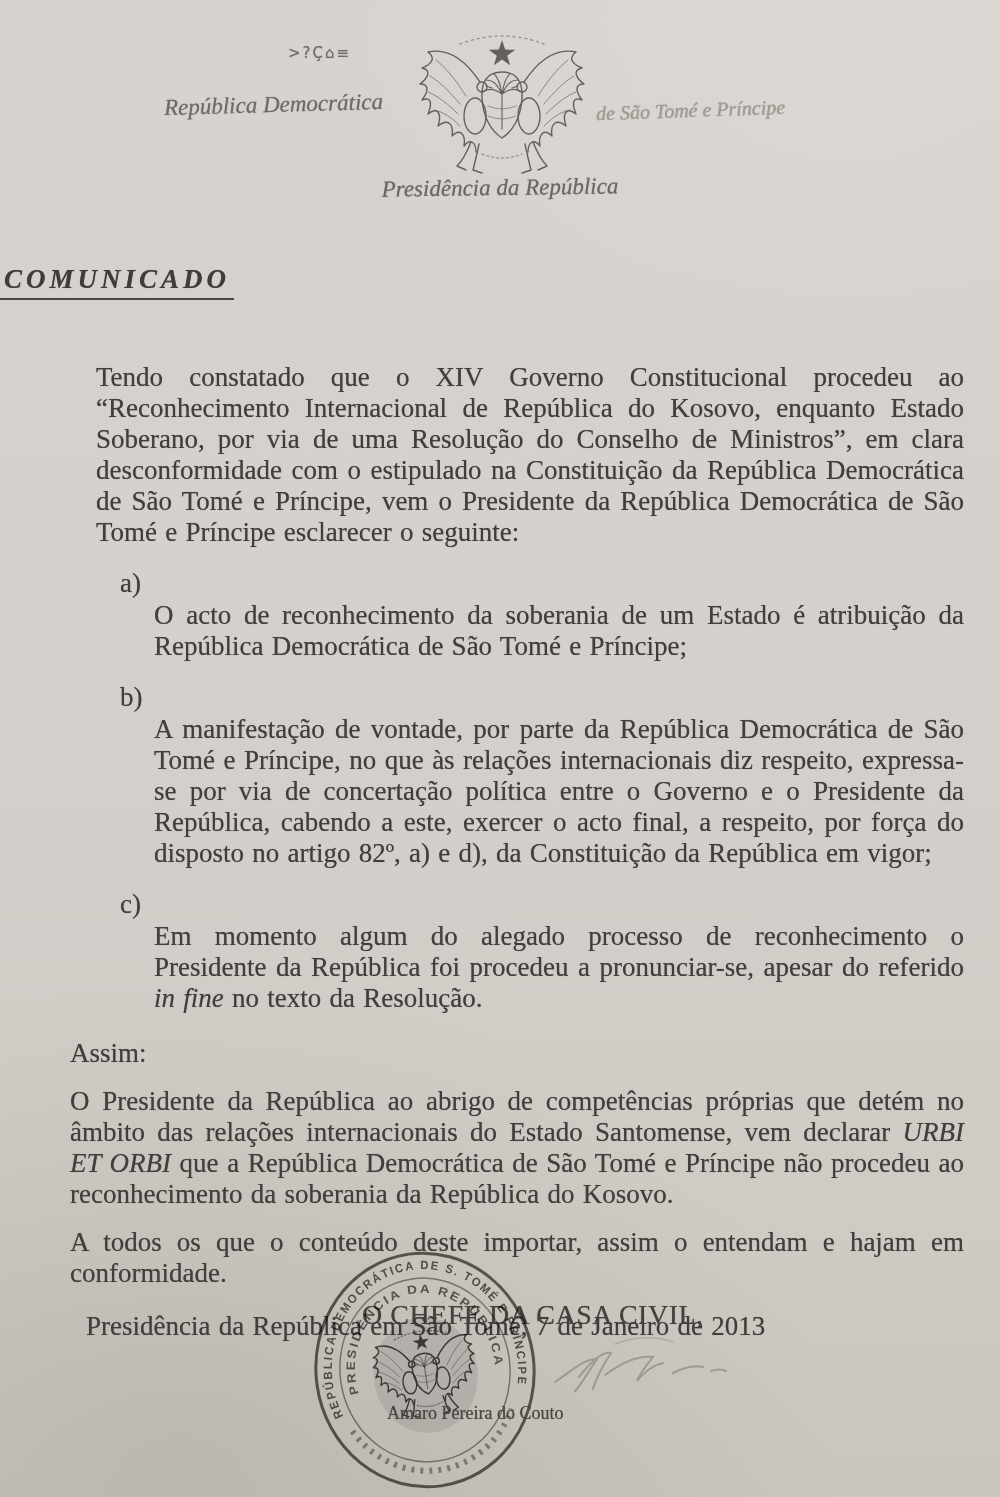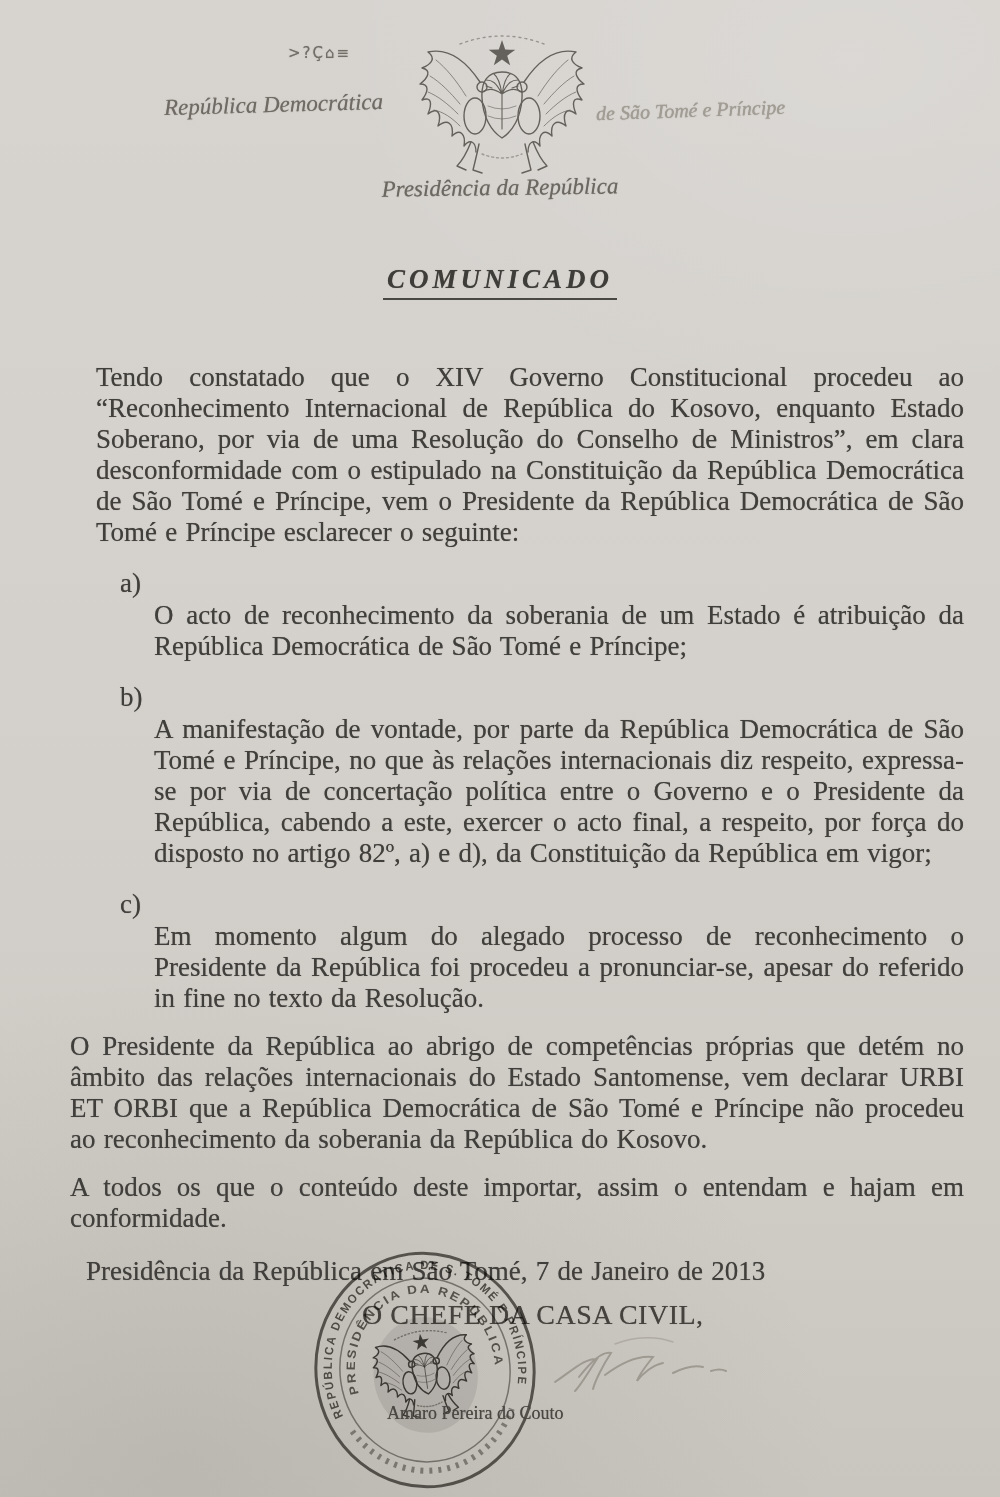--- a/index.html
+++ b/index.html
@@ -23,39 +23,39 @@
     font-size:15px;letter-spacing:2px;color:#716e68;}
   .org-left{position:absolute;left:164px;top:92px;font-style:italic;font-size:23px;
     color:#6f6b64;transform:rotate(-1.6deg);}
   .org-right{position:absolute;left:596px;top:99px;font-style:italic;font-size:20px;
     color:#a29d94;transform:rotate(-2deg);}
   .presidencia{position:absolute;left:0;right:0;top:175px;text-align:center;
     font-style:italic;font-size:23px;color:#6b6761;transform:rotate(-0.8deg);}
   .emblem-svg{position:absolute;left:402px;top:24px;--coa-ink:#5b5751;--coa-sw:1.4;opacity:.92;}
 
   
-  .title{position:absolute;left:0;right:0;top:264px;text-align:center;text-decoration:underline;}
+  .title{position:absolute;left:0;right:0;top:264px;text-align:left;text-decoration:underline;}
   .title span{display:inline-block;font-size:27px;font-weight:bold;font-style:italic;
     letter-spacing:4px;color:#3f3d39;border-bottom:2px solid #4a4843;padding:0 4px 3px 4px;}
 
   
   .body{position:absolute;left:70px;right:36px;top:362px;
     font-size:27px;line-height:31px;word-spacing:1.5px;}
   .body p{margin:0;text-align:justify;}
   .p-intro{margin-left:26px !important;}
   .items{margin:20px 0 0 0;padding:0;list-style:none;}
   .item{display:flex;margin-top:20px;align-items:flex-start;}
   .item:first-child{margin-top:0;}
   .item .marker{flex:0 0 34px;margin-left:50px;}
   .item .itext{flex:1;text-align:justify;margin-top:32px;}
   .assim{margin-top:24px !important;}
   .decl{margin-top:17px !important;}
   .closing{margin-top:17px !important;}
   .dateline{margin-top:22px !important;text-align:center;padding-left:16px;}
-  .em-it{}
+  .em-it{font-style:italic;}
 
   
   .role-line{position:absolute;left:362px;top:1299px;font-size:28px;letter-spacing:.5px;color:#45423d;color:#45423d;}
   .sig-name{position:absolute;left:387px;top:1403px;font-size:18px;color:#4a4742;}
   .stamp-svg{position:absolute;left:310px;top:1247px;mix-blend-mode:multiply;opacity:.92;
     --coa-ink:#3e3b36;--coa-sw:2.3;}
   .stamp-svg text{font-family:"Liberation Sans","DejaVu Sans",sans-serif;font-weight:bold;
     fill:#46433d;}
   .sign-svg{position:absolute;left:545px;top:1328px;}
   .defs-holder{position:absolute;width:0;height:0;overflow:hidden;}
@@ -127,20 +127,21 @@
       <li class="item">
         <span class="marker">b)</span>
         <span class="itext">A manifestação de vontade, por parte da República Democrática de São Tomé e Príncipe, no que às relações internacionais diz respeito, expressa-se por via de concertação política entre o Governo e o Presidente da República, cabendo a este, exercer o acto final, a respeito, por força do disposto no artigo 82º, a) e d), da Constituição da República em vigor;</span>
       </li>
       <li class="item">
         <span class="marker">c)</span>
         <span class="itext"><span>Em momento algum do alegado processo de reconhecimento o Presidente da República foi procedeu a pronunciar-se, apesar do referido </span><span class="em-it">in fine</span><span> no texto da Resolução.</span></span>
       </li>
     </ol>
 
+    <p class="assim">Assim:</p>
 
     <p class="decl"><span>O Presidente da República ao abrigo de competências próprias que detém no âmbito das relações internacionais do Estado Santomense, vem declarar </span><span class="em-it">URBI ET ORBI</span><span> que a República Democrática de São Tomé e Príncipe não procedeu ao reconhecimento da soberania da República do Kosovo.</span></p>
 
     <p class="closing">A todos os que o conteúdo deste importar, assim o entendam e hajam em conformidade.</p>
 
     <p class="dateline">Presidência da República em São Tomé, 7 de Janeiro de 2013</p>
   </div>
 
   <div class="role-line soft">O CHEFE DA CASA CIVIL,</div>
 

